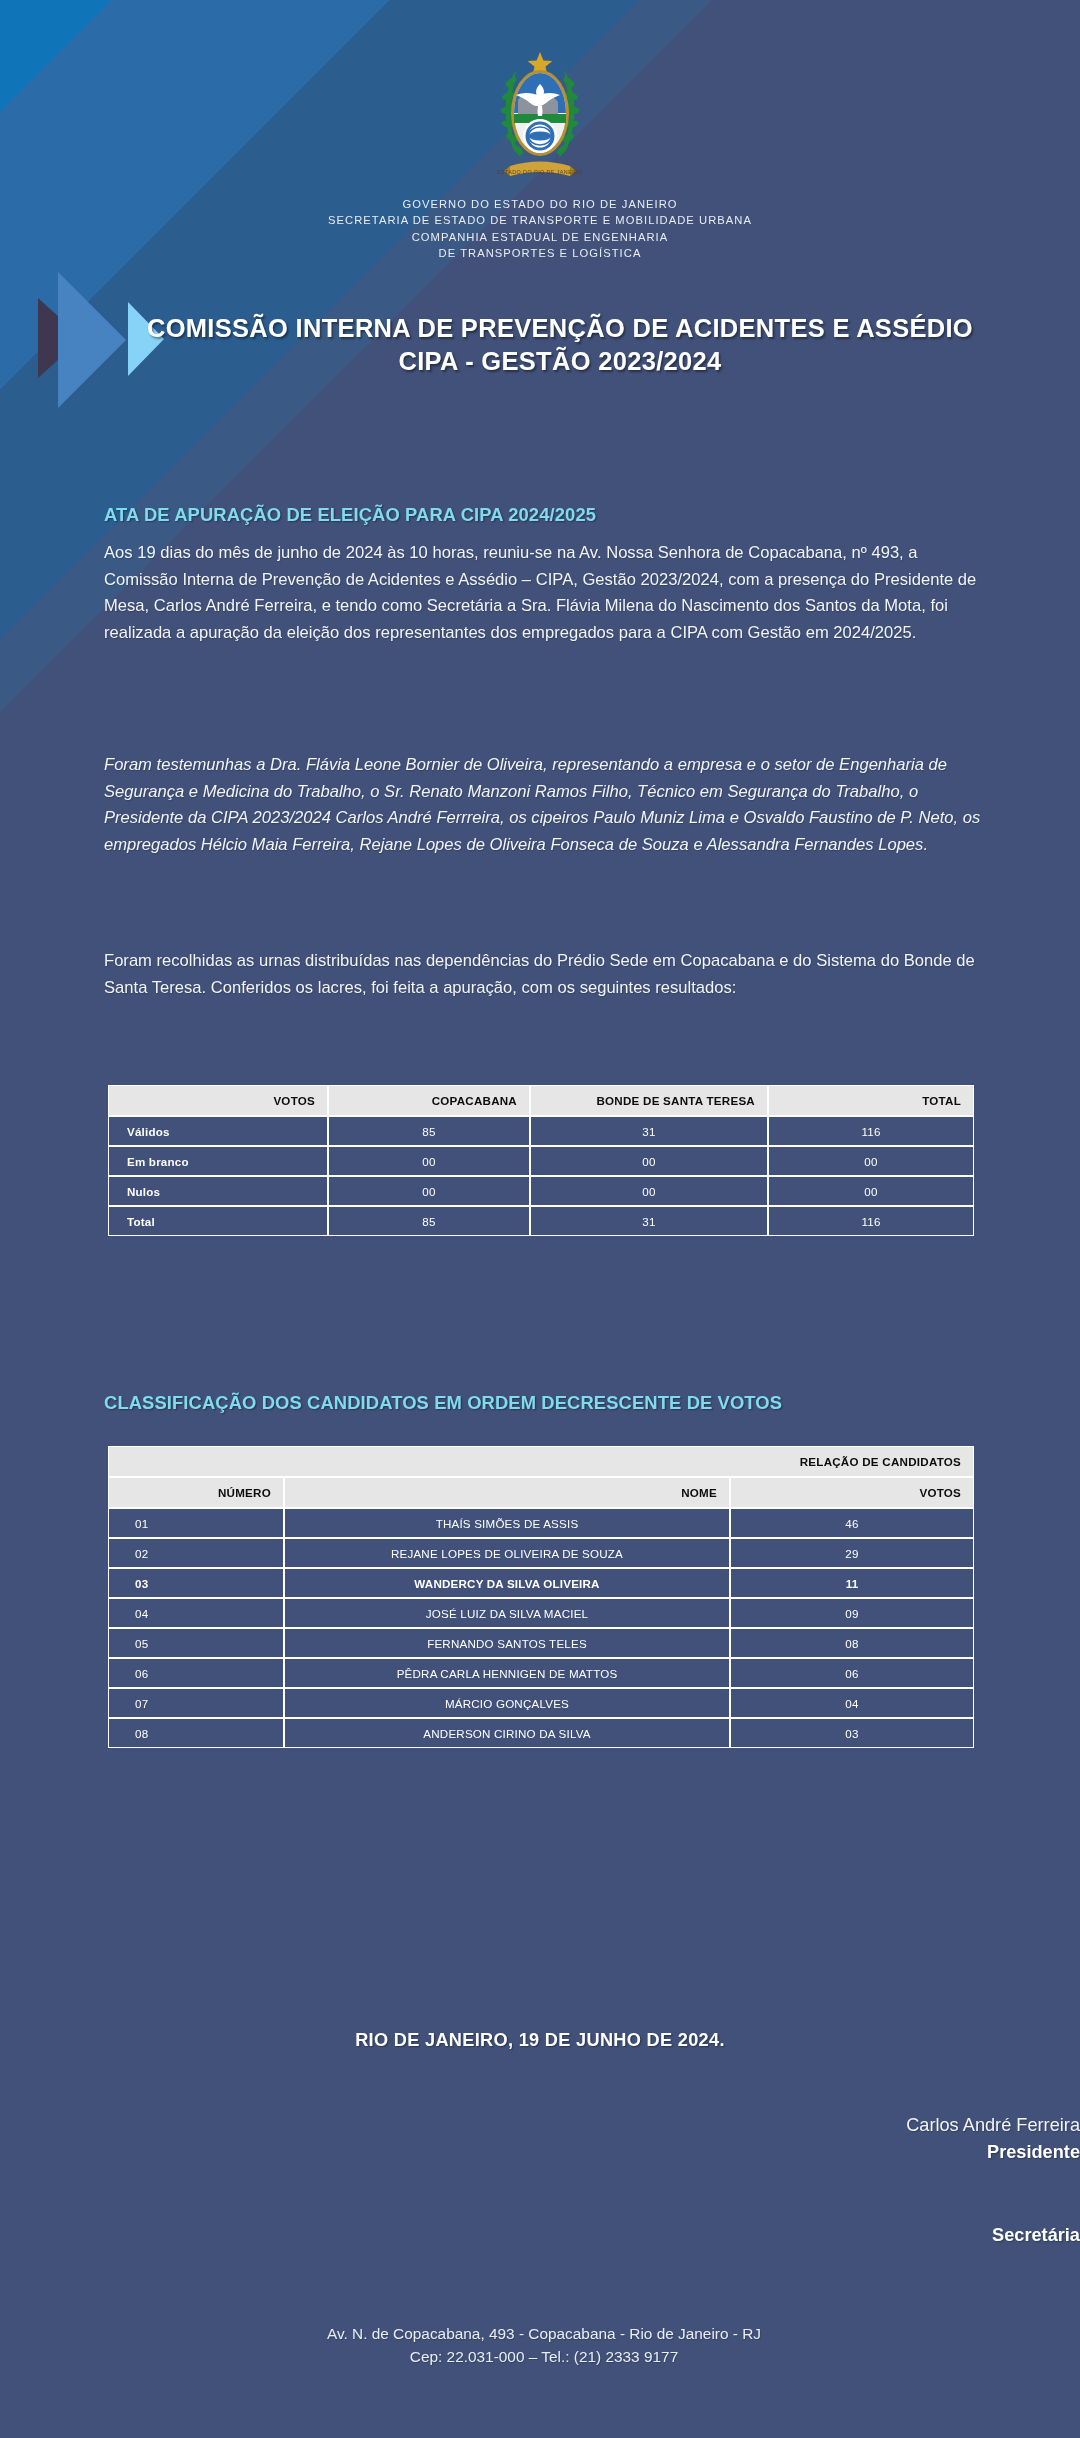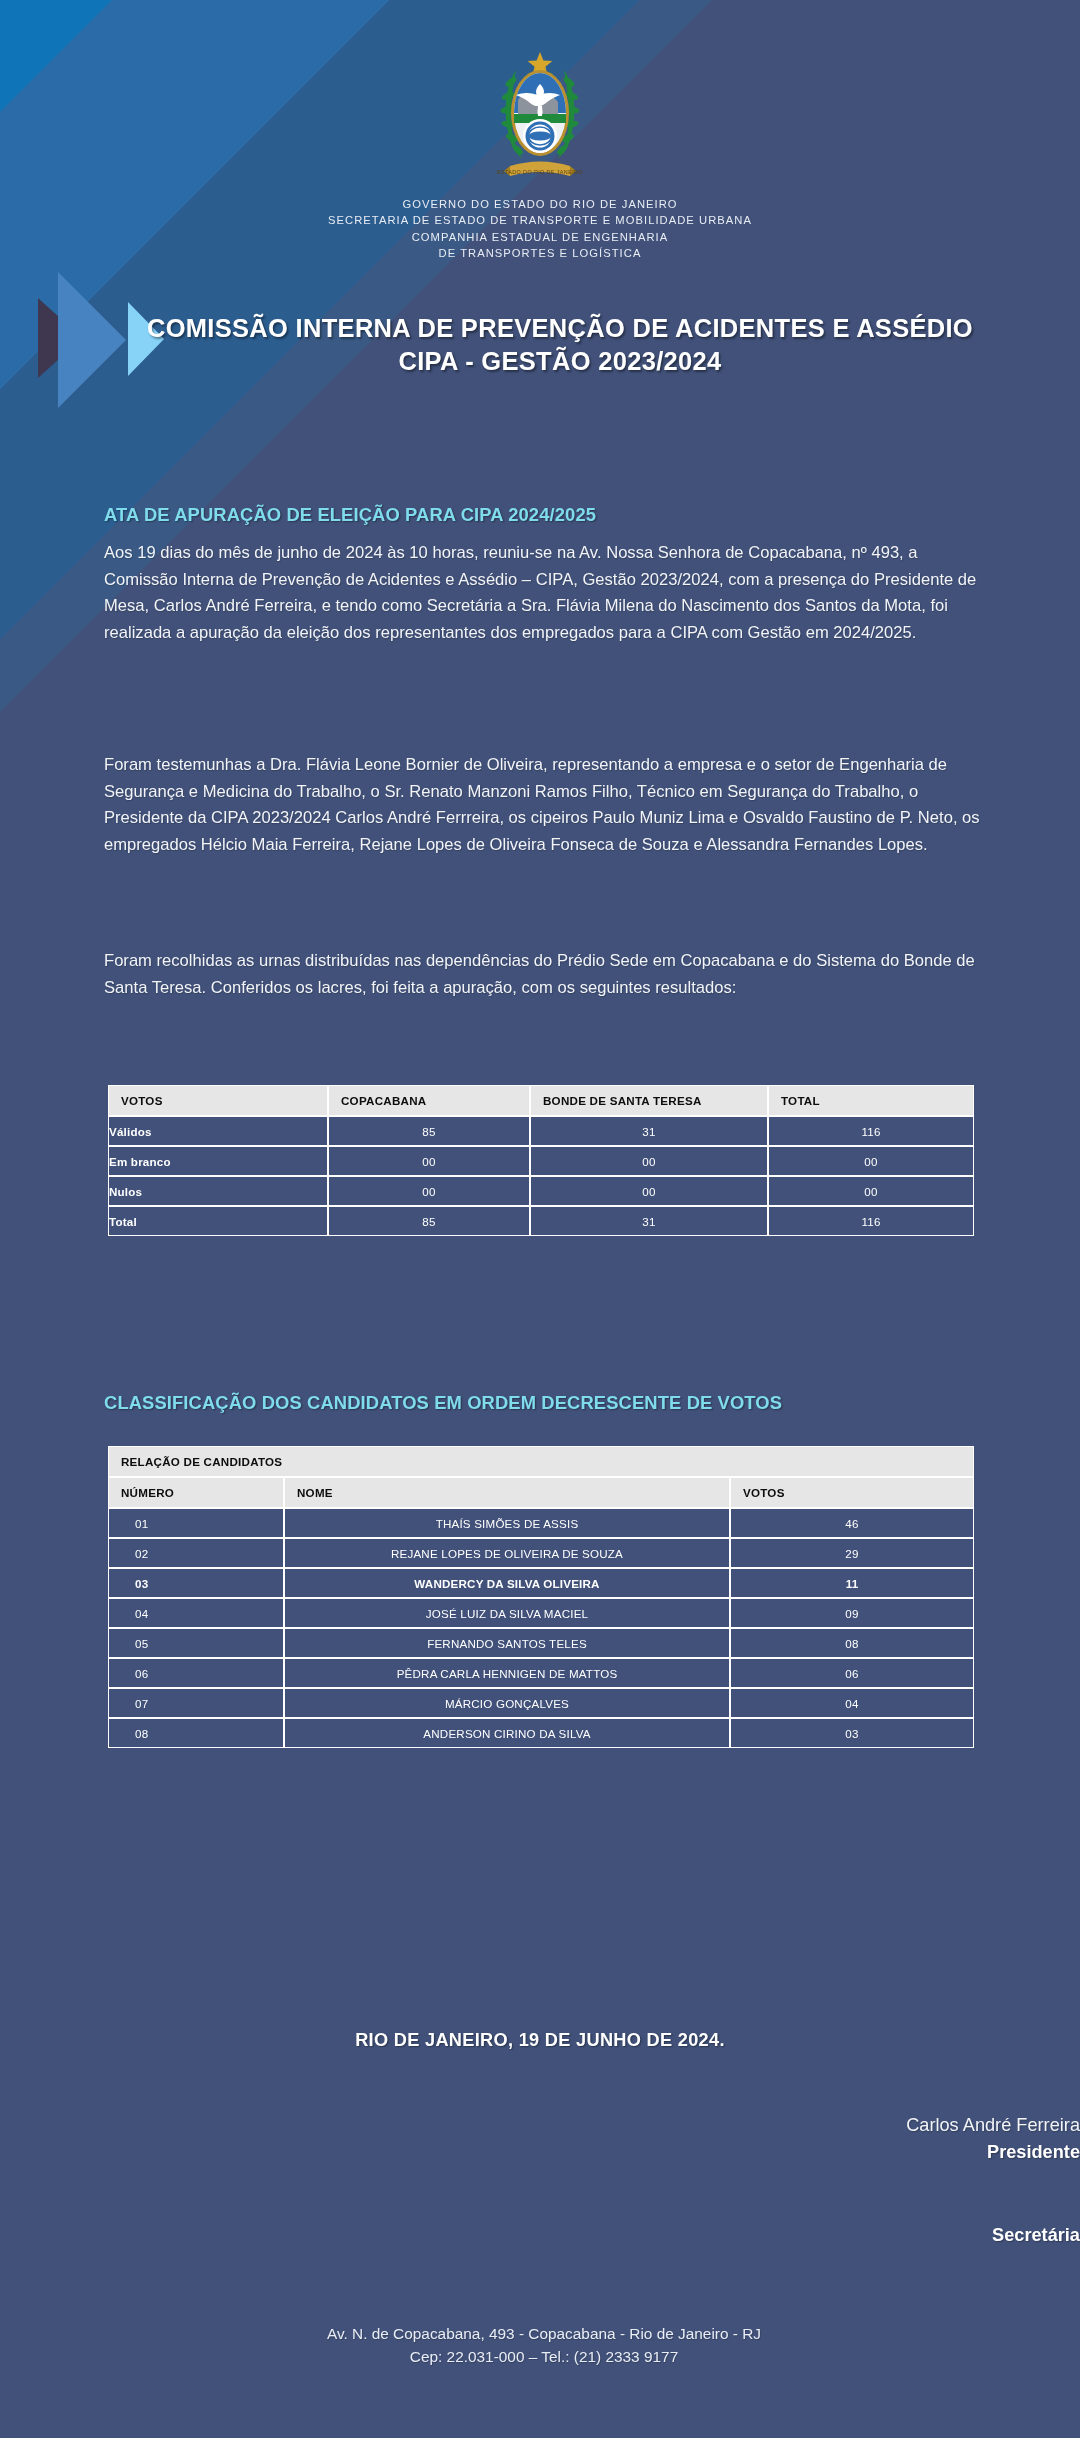--- a/index.html
+++ b/index.html
@@ -73,21 +73,21 @@
 
   .para {
     position:absolute; left:104px; width:884px;
     color:#f2f4f8;
     font-size:16.6px;
     line-height:26.6px;
     text-align:left;
     text-shadow:.7px .7px 1.2px rgba(0,0,0,.22);
   }
   #para-1 { top:540px; }
-  #para-2 { top:752px; }
+  #para-2 { top:752px;font-style:italic; }
   #para-3 { top:948px; }
 
   
   .tbl {
     position:absolute;
     border-collapse:separate;
     border-spacing:0;
     table-layout:fixed;
     font-size:11.6px;
   }
@@ -96,35 +96,35 @@
 
   .tbl th, .tbl td {
     border:1.5px solid #ffffff;
     padding:0 12px;
     vertical-align:middle;
   }
   .tbl thead th {
     background:#e6e6e6;
     color:#0d0d0d;
     font-weight:bold;
-    text-align:left;
+    text-align:right;
     height:31px;
     letter-spacing:.25px;
   }
   .tbl tbody td {
     background:#415179;
     color:#ffffff;
     height:30px;
     text-align:center;
     letter-spacing:.2px;
   }
   .tbl tbody td.lbl {
     text-align:left;
     font-weight:bold;
-    padding-left:0;
+    padding-left:18px;
   }
   .tbl tbody td.num {
     text-align:left;
     padding-left:26px;
   }
   .tbl tbody tr.hl td { font-weight:bold; }
 
   
   #tbl-candidates col.c-num  { width:176px; }
   #tbl-candidates col.c-name { width:446px; }

